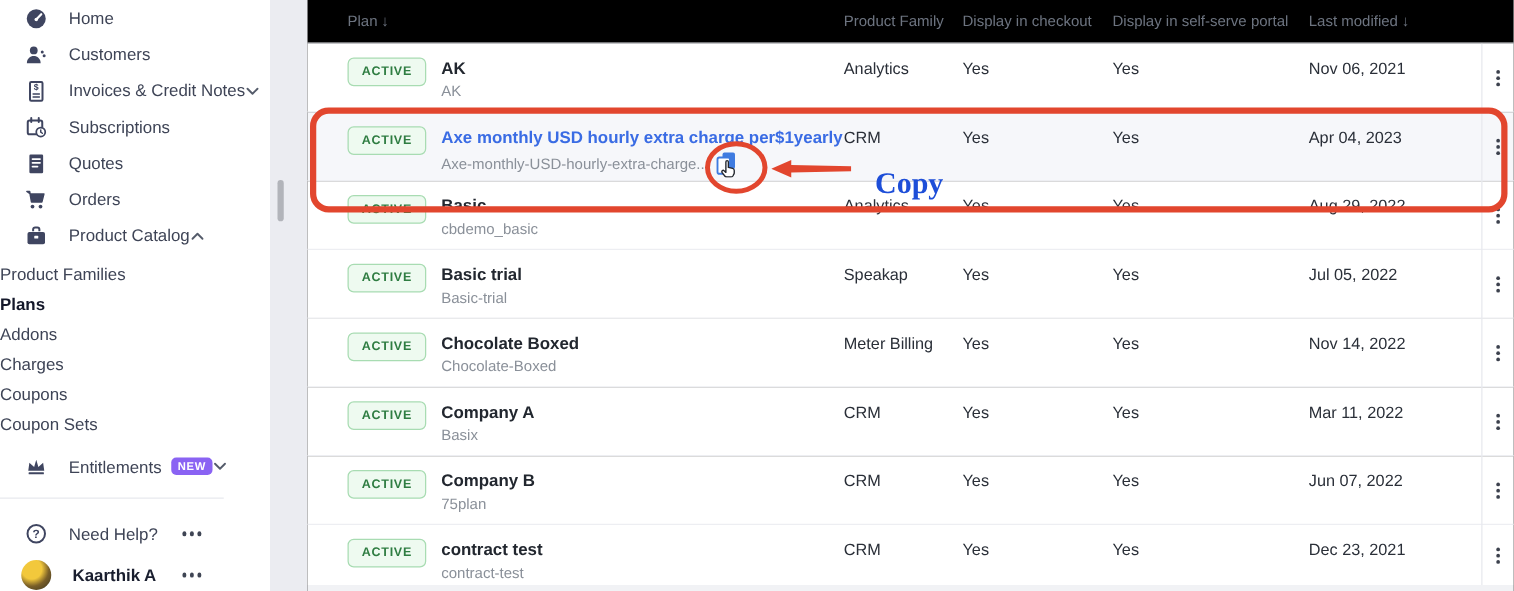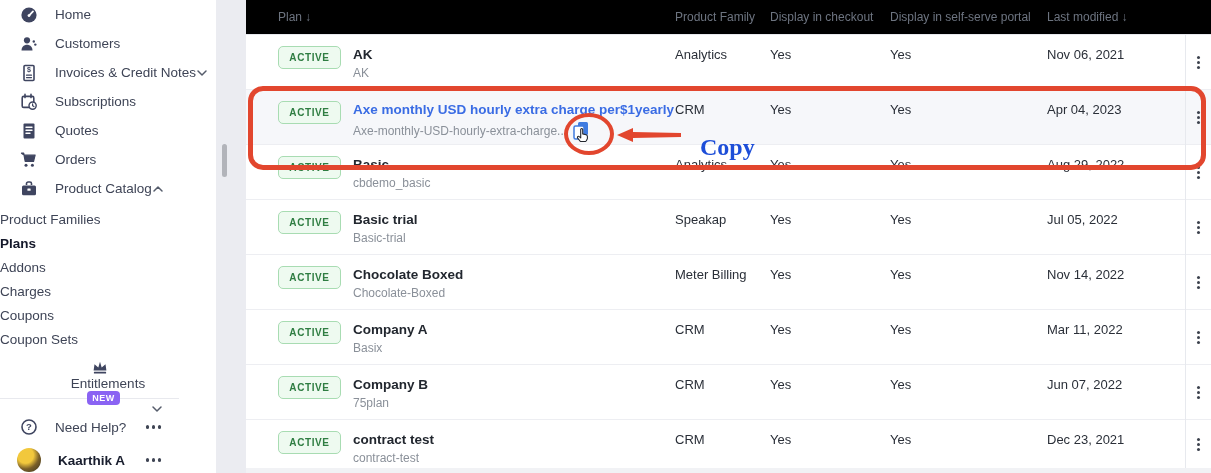--- a/index.html
+++ b/index.html
@@ -14,21 +14,21 @@
   .side-sub { height:24px; display:flex; align-items:flex-end; cursor:pointer; }
   .side-sub .lbl { font-size:13.5px; color:#3e4456; }
   .side-sub.active .lbl { color:#14182a; font-weight:bold; }
   .chev { margin-left:auto; margin-right:16px; display:flex; }
   .new-badge { margin-left:8px; background:#8a63f3; color:#fff; font-size:9px; font-weight:bold;
     letter-spacing:.5px; padding:2px 5px; border-radius:4px; }
   .side-divider { border-top:1px solid #e8e9ee; margin-top:10px; }
   .side-item.help { margin-top:13px; height:30px; }
   .side-item.user { margin-top:3px; height:30px; }
   .side-item.user .lbl { font-weight:bold; color:#191e2e; }
-  .side-item.ent { margin-top:11px; height:30px;flex-direction:column; }
+  .side-item.ent { margin-top:11px; height:30px; }
   .avatar { width:24px; height:24px; border-radius:50%; flex:0 0 24px; margin-left:-3px;
     background:radial-gradient(circle at 35% 30%, #f2c83c 0 35%, #7a5f28 60%, #33301f 100%); }
   .hdots { position:relative; width:3.5px; height:3.5px; border-radius:50%; background:#3f4554;
     box-shadow:6px 0 0 #3f4554, -6px 0 0 #3f4554; margin-left:auto; margin-right:24px; }
 
   
   .gutter { position:absolute; left:216px; top:0; width:30px; height:473px; background:#ebecf1; }
   .scroll-thumb { position:absolute; left:6px; top:144px; width:5px; height:33px; border-radius:3px; background:#b2b4ba; }
 
   

